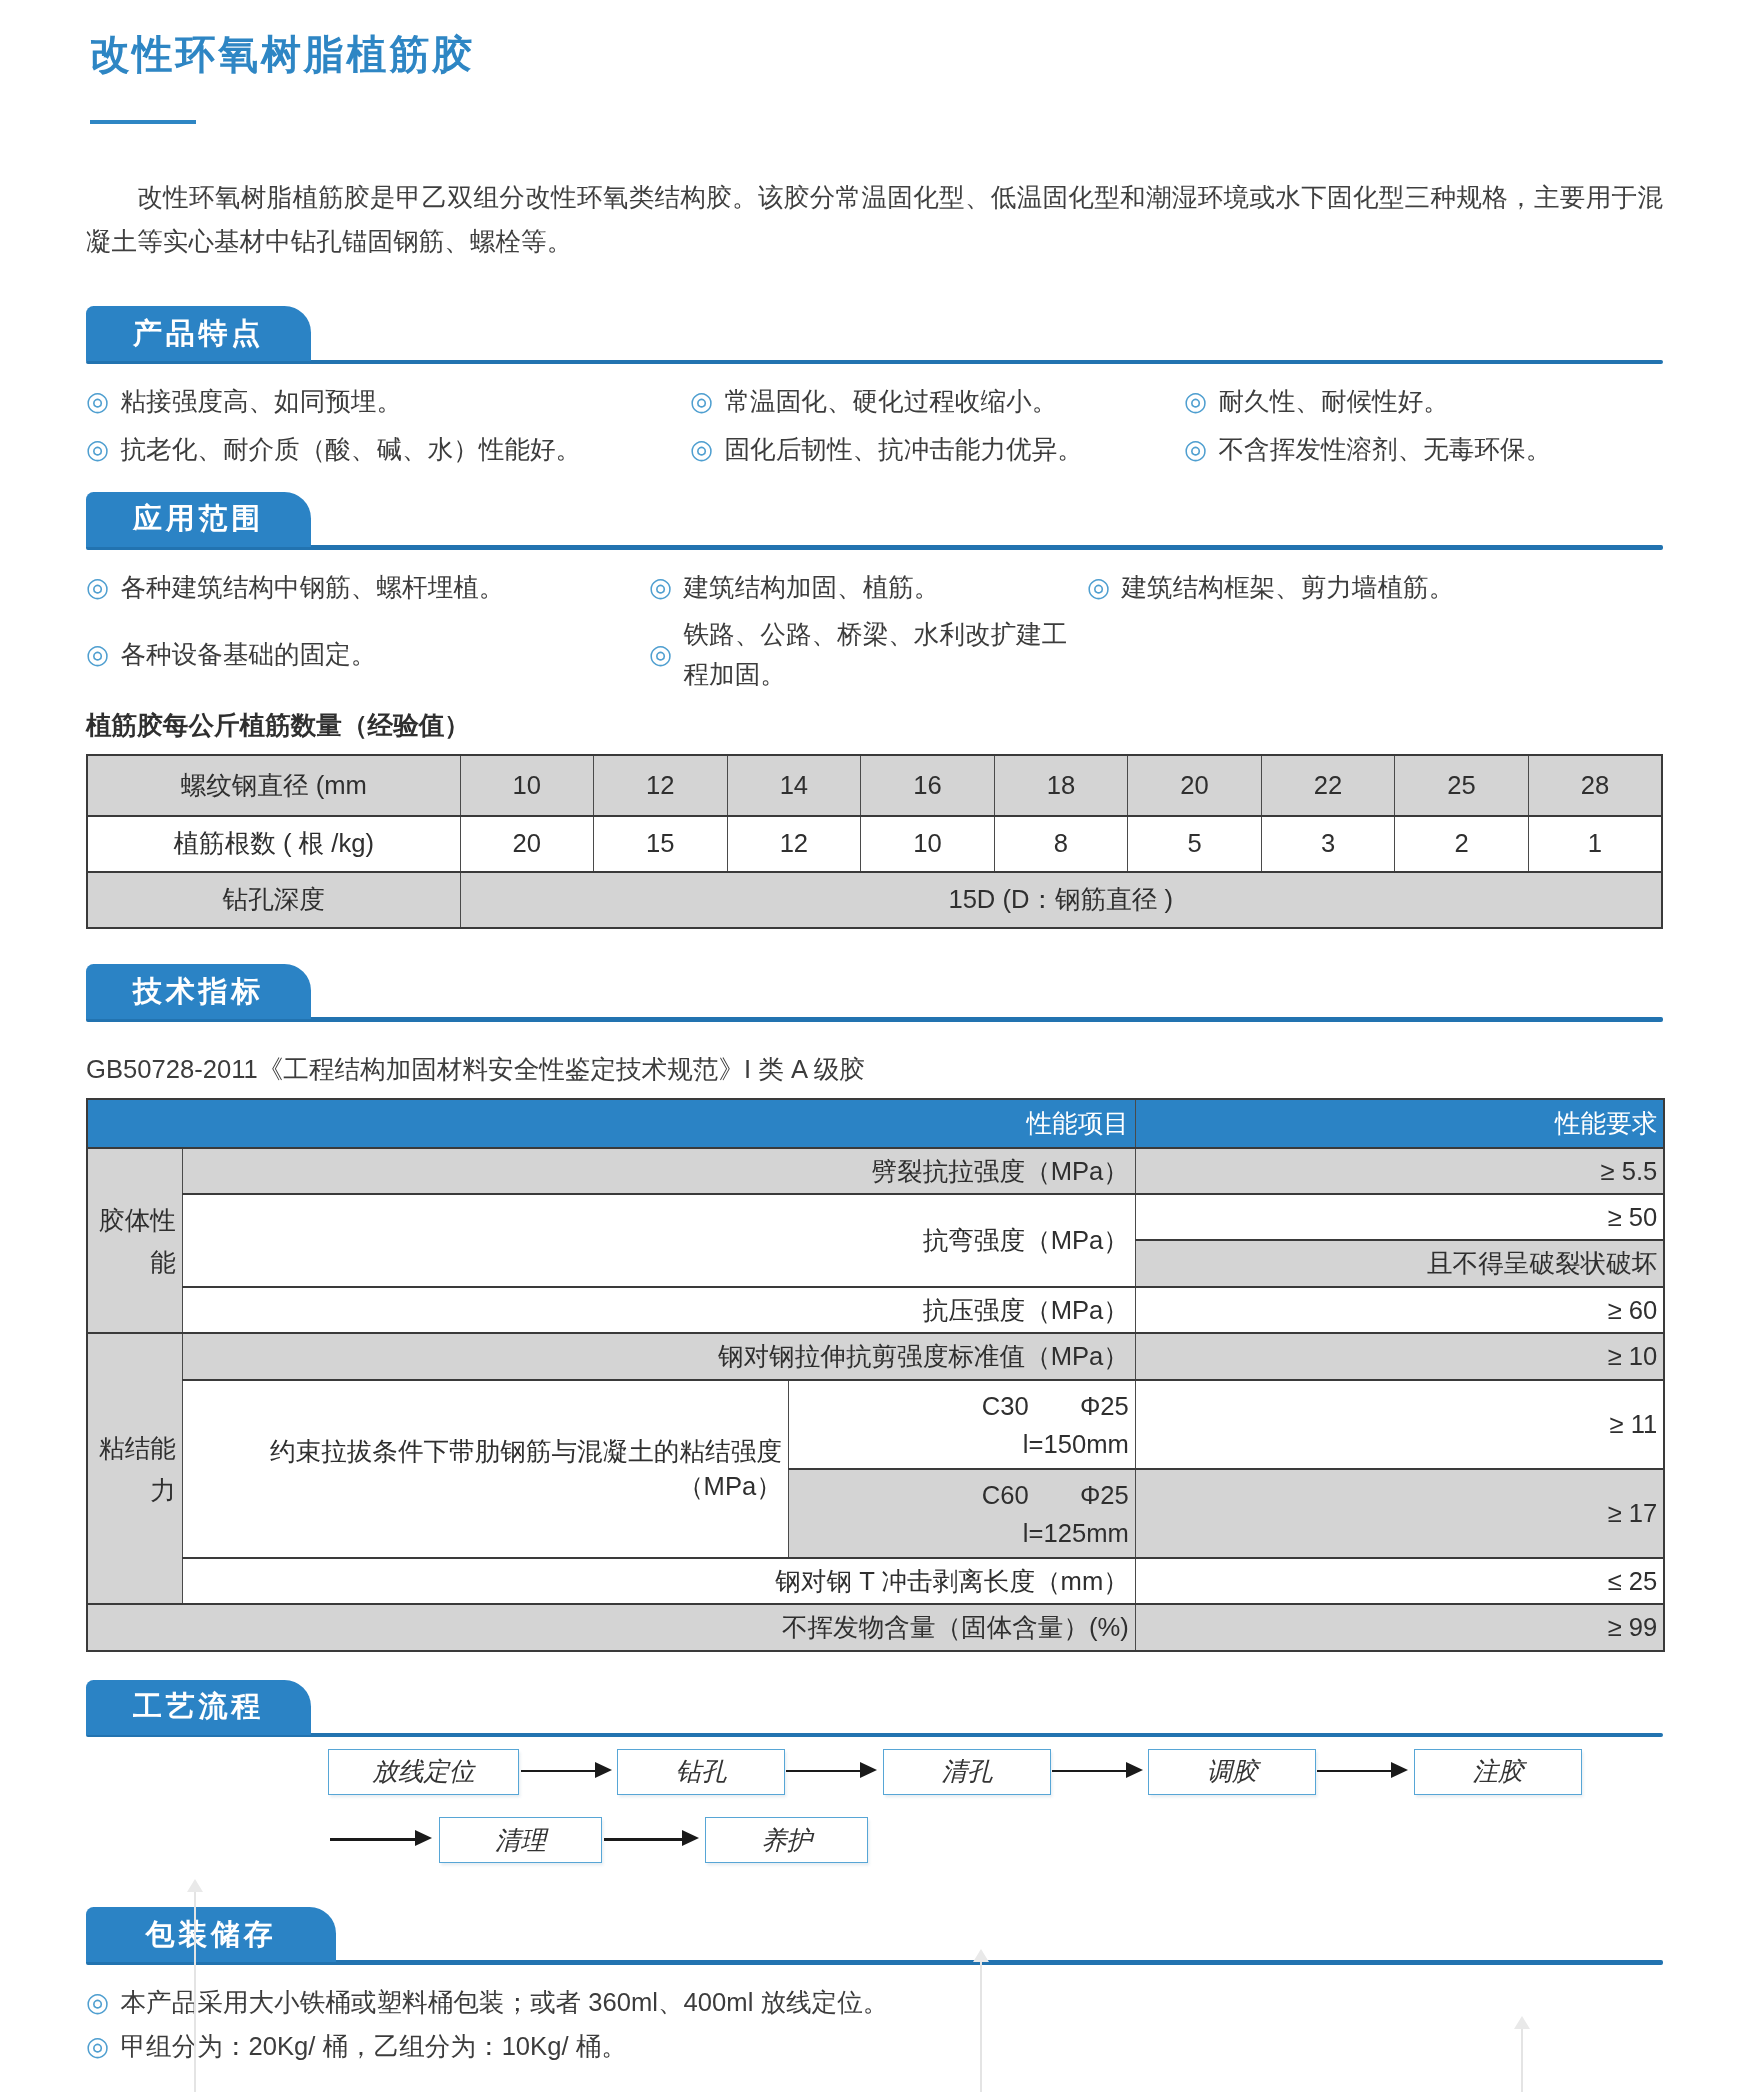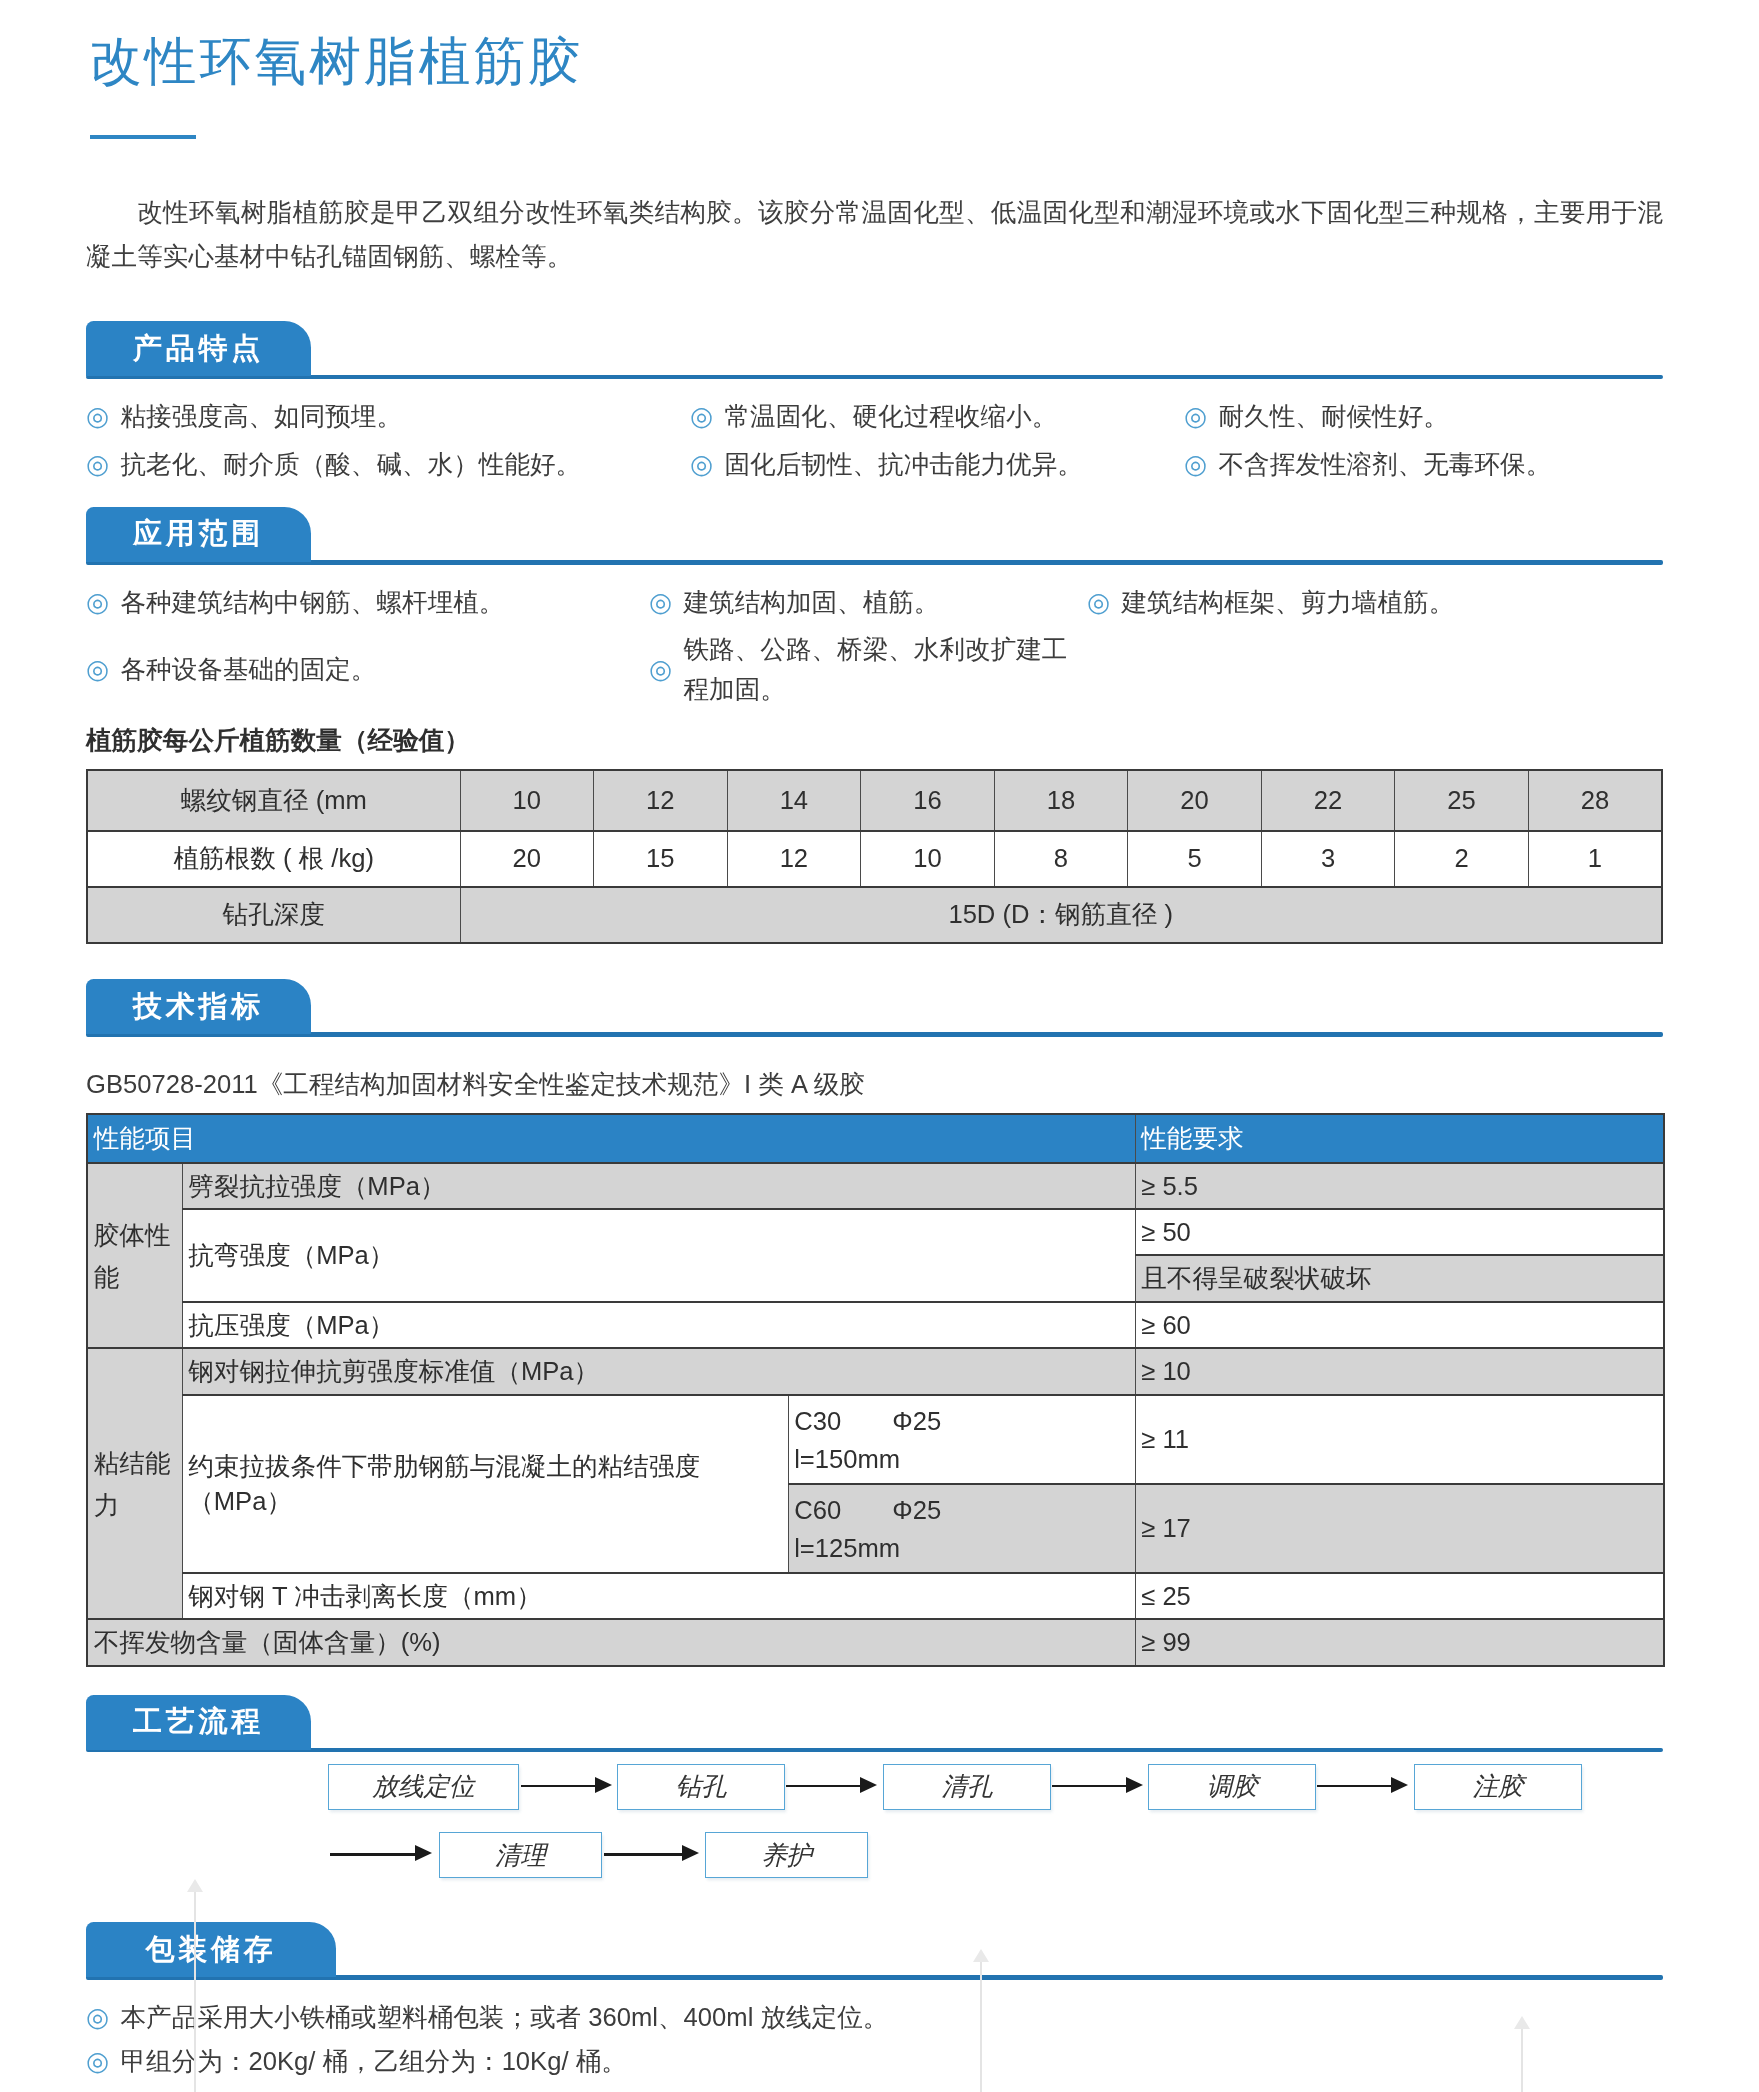--- a/index.html
+++ b/index.html
@@ -9,21 +9,21 @@
     background:#ffffff;
     font-family:"Liberation Sans","DejaVu Sans",sans-serif;
     color:#3a3a3a;
     overflow:hidden;
   }
   .content{position:absolute;left:86px;top:0;width:1577px;}
 
   
   .doc-title{
     margin:26.5px 0 0 3.8px;
-    font-size:52px;font-weight:normal;color:#2e86c4;letter-spacing:2.8px;
+    font-size:40px;font-weight:bold;color:#2e86c4;letter-spacing:2.8px;
   }
   .title-dash{margin:38px 0 0 3.8px;width:106px;height:4.7px;background:#2e86c4;}
 
   .intro{
     margin:51px 0 0 0;
     font-size:25.6px;line-height:44px;color:#3f3f3f;
     text-indent:2em;text-align:justify;
   }
 
   
@@ -63,21 +63,21 @@
 
   
   .gb-note{margin:30px 0 0 0;font-size:25.6px;color:#3c3c3c;text-align:left;}
   table.tech{
     margin-top:11.4px;width:1577px;border-collapse:collapse;table-layout:fixed;
     font-size:25.6px;color:#2f2f2f;border:2.8px solid #3a3a3a;
   }
   table.tech td{
     border-left:1.9px solid #4a4a4a;border-right:1.9px solid #4a4a4a;
     border-top:2.8px solid #3a3a3a;border-bottom:2.8px solid #3a3a3a;
-    text-align:left;padding:0 5.7px;vertical-align:middle;
+    text-align:right;padding:0 5.7px;vertical-align:middle;
   }
   table.tech td.hd{background:#2b83c5;color:#ffffff;height:47px;}
   table.tech td.grp{background:#d4d4d4;line-height:42px;}
   table.tech tr.h46 td{height:44px;}
   table.tech tr.h48 td{height:45px;}
   table.tech tr.h92 td{height:87px;}
   .sub2{line-height:38px;}
 
   
   .flow-sub{margin:28px 0 0 0;font-size:27.4px;color:#3c3c3c;}

